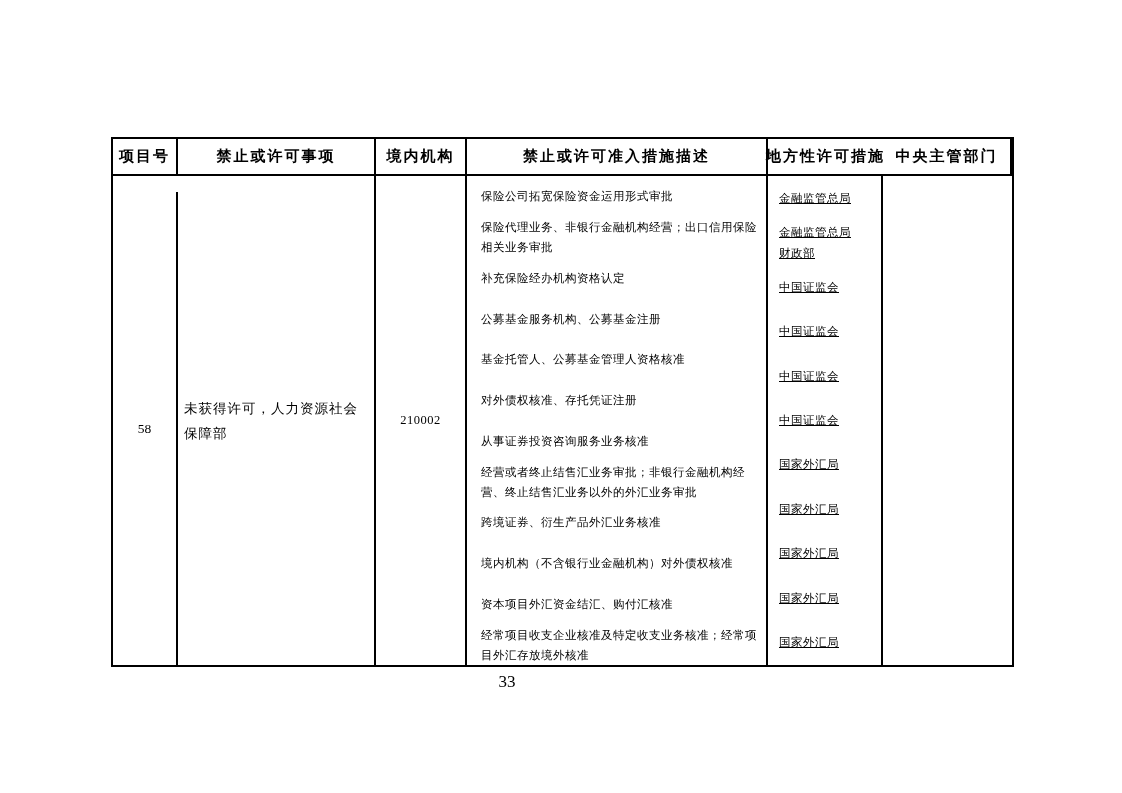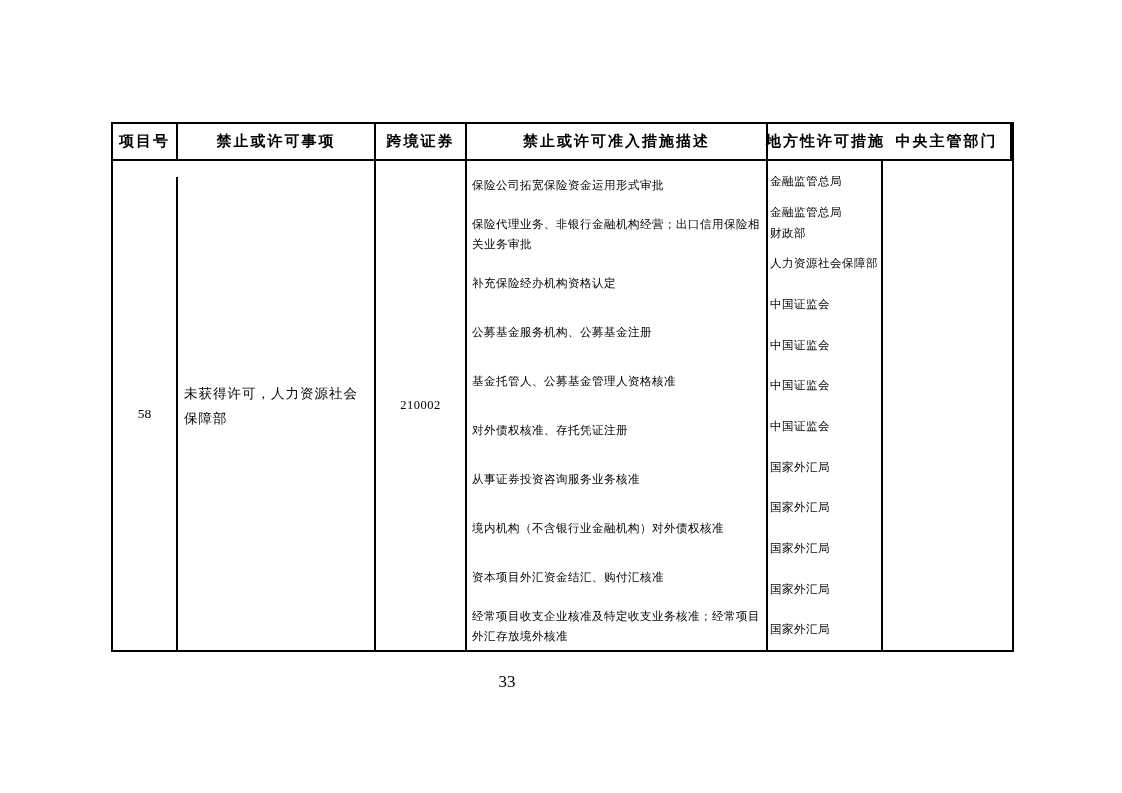--- a/index.html
+++ b/index.html
@@ -12,21 +12,21 @@
   .page {
     position: relative;
     width: 1122px;
     height: 793px;
     background: #ffffff;
     overflow: hidden;
   }
   .doc-table {
     position: absolute;
     left: 111px;
-    top: 122px;
+    top: 137px;
     width: 903px;
     height: 530px;
     box-sizing: border-box;
     border: 2px solid #000000;
     display: grid;
     grid-template-columns: 65px 198px 91px 301px 115px auto;
     grid-template-rows: 37px 1fr;
   }
   .hc {
     box-sizing: border-box;
@@ -66,20 +66,21 @@
   .code-cell {
     display: flex;
     align-items: center;
     justify-content: center;
     font-size: 12.5px;
     letter-spacing: 0.5px;
   }
   .stack {
     display: flex;
     flex-direction: column;
+    margin-left: 9px;
   }
   .m-row {
     flex: 1 1 0;
     display: flex;
     align-items: center;
     box-sizing: border-box;
     font-size: 11.5px;
     line-height: 20px;
     letter-spacing: 0.5px;
     padding: 0 4px 0 5px;
@@ -87,64 +88,66 @@
   .d-row {
     flex: 1 1 0;
     display: flex;
     align-items: center;
     box-sizing: border-box;
     font-size: 11.5px;
     line-height: 21px;
     letter-spacing: 0.5px;
     padding: 0 2px 0 2px;
     white-space: pre-line;
+    text-decoration: underline;
   }
   .page-number {
     position: absolute;
     top: 672px;
     left: 0;
     width: 1014px;
     text-align: center;
     font-size: 17px;
   }
 </style>
 </head>
 <body>
 
 <div class="page">
 
   <div class="doc-table">
 
     <div class="hc">项目号</div>
     <div class="hc">禁止或许可事项</div>
-    <div class="hc">跨境证券</div>
+    <div class="hc">境内机构</div>
     <div class="hc">禁止或许可准入措施描述</div>
     <div class="hc last">地方性许可措施</div>
     <div class="hc">中央主管部门</div>
 
     <div class="bc cell-center">58</div>
     <div class="bc matter-cell">未获得许可，人力资源社会保障部</div>
     <div class="bc code-cell">210002</div>
     <div class="bc stack" id="measures-col">
         <div class="m-row">保险公司拓宽保险资金运用形式审批</div>
         <div class="m-row">保险代理业务、非银行金融机构经营；出口信用保险相关业务审批</div>
         <div class="m-row">补充保险经办机构资格认定</div>
         <div class="m-row">公募基金服务机构、公募基金注册</div>
         <div class="m-row">基金托管人、公募基金管理人资格核准</div>
         <div class="m-row">对外债权核准、存托凭证注册</div>
         <div class="m-row">从事证券投资咨询服务业务核准</div>
+        <div class="m-row">经营或者终止结售汇业务审批；非银行金融机构经营、终止结售汇业务以外的外汇业务审批</div>
+        <div class="m-row">跨境证券、衍生产品外汇业务核准</div>
         <div class="m-row">境内机构（不含银行业金融机构）对外债权核准</div>
         <div class="m-row">资本项目外汇资金结汇、购付汇核准</div>
         <div class="m-row">经常项目收支企业核准及特定收支业务核准；经常项目外汇存放境外核准</div>
       </div>
     <div class="bc stack" id="depts-col">
         <div class="d-row">金融监管总局</div>
         <div class="d-row">金融监管总局
 财政部</div>
-        <div class="d-row">人力资源社会保障部</div>
         <div class="d-row">中国证监会</div>
         <div class="d-row">中国证监会</div>
         <div class="d-row">中国证监会</div>
         <div class="d-row">中国证监会</div>
         <div class="d-row">国家外汇局</div>
         <div class="d-row">国家外汇局</div>
         <div class="d-row">国家外汇局</div>
         <div class="d-row">国家外汇局</div>
         <div class="d-row">国家外汇局</div>
       </div>

